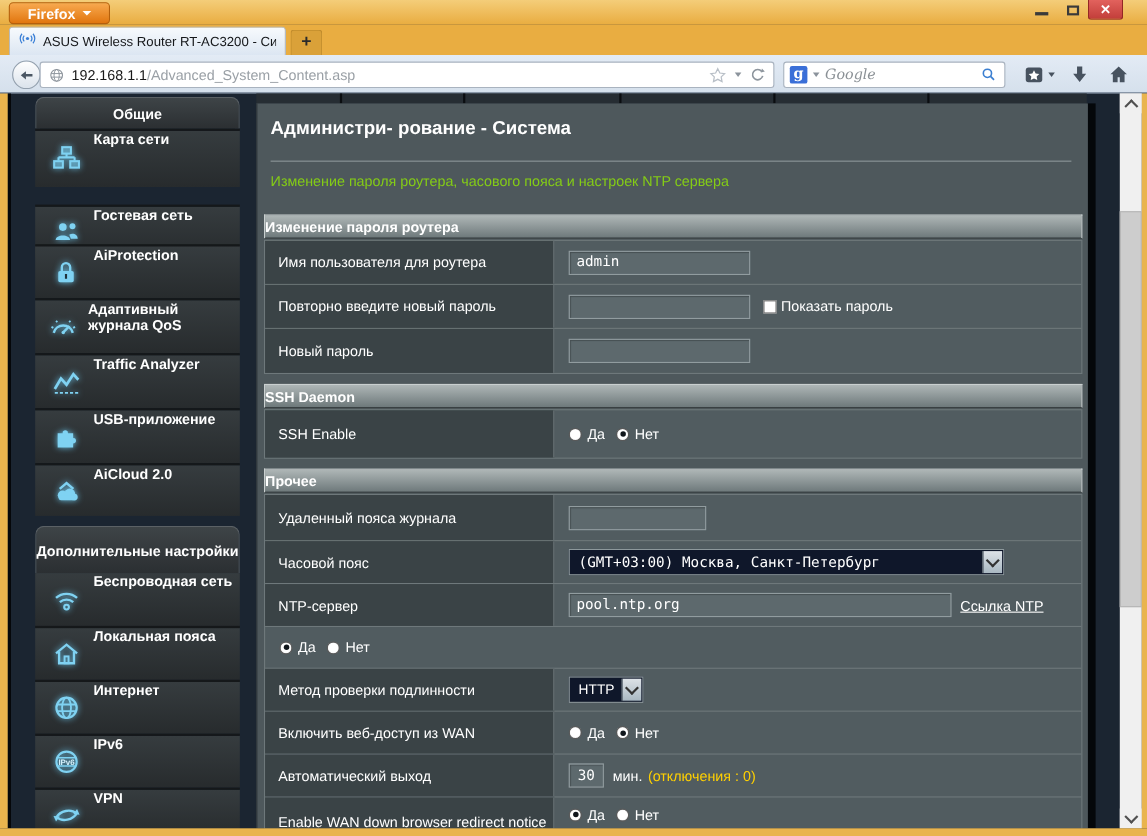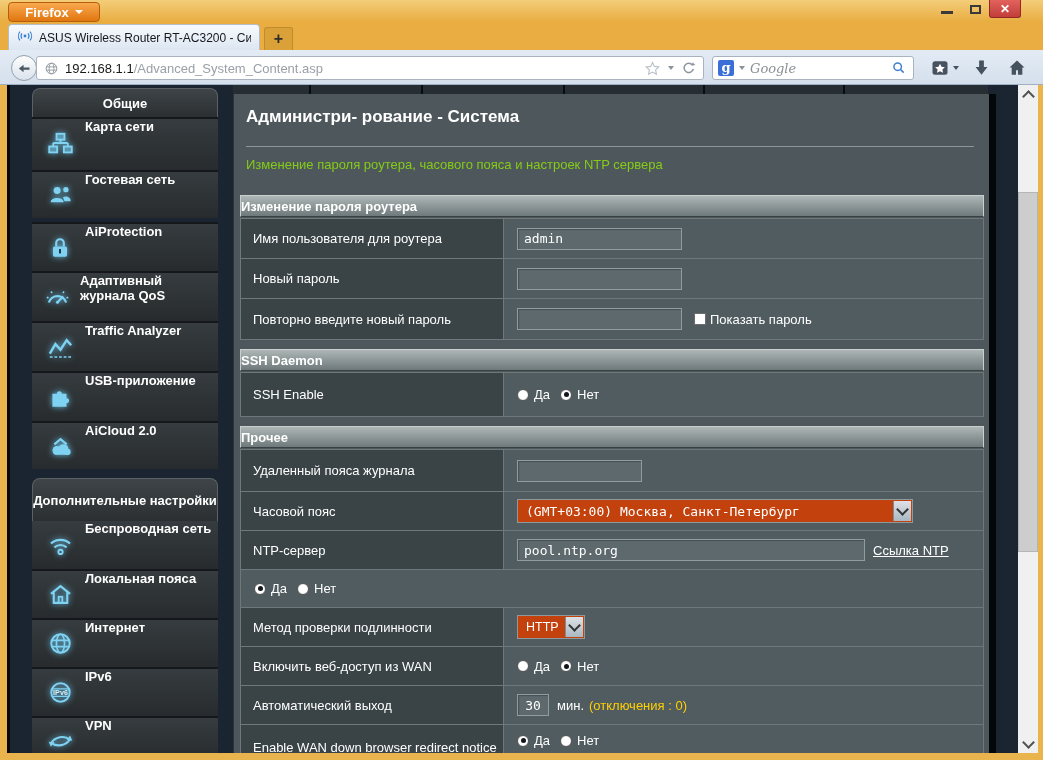--- a/index.html
+++ b/index.html
@@ -59,21 +59,21 @@
        color:#fff;font-size:13px;font-weight:bold;display:flex;align-items:center;}
   .tbl{left:6px;width:744px;border:1px solid #6e787b;box-sizing:border-box;background:#515c60;}
   .row{display:flex;border-bottom:1px solid #6e787b;box-sizing:border-box;}
   .row:last-child{border-bottom:none;}
   .lbl{width:263px;background:#3a4346;color:#fff;font-size:13px;display:flex;align-items:center;
        padding-left:12px;box-sizing:border-box;border-right:1px solid #6e787b;}
   .val{flex:1;display:flex;align-items:center;padding-left:13px;color:#fff;font-size:13px;}
   .inp{display:inline-flex;align-items:center;height:22px;background:#5d696d;border:1px solid #919c9f;
        box-sizing:border-box;color:#fff;font-family:"DejaVu Sans Mono",monospace;font-size:13px;padding:0 6px;
        box-shadow:inset 1px 1px 1px rgba(0,0,0,.25);}
-  .sel{position:relative;display:inline-flex;align-items:center;height:24px;background:#c2410c;border:1px solid #8e999c;
+  .sel{position:relative;display:inline-flex;align-items:center;height:24px;background:#0f172a;border:1px solid #8e999c;
        box-sizing:border-box;color:#fff;padding:0 24px 0 8px;}
   .sel .ar{position:absolute;right:1px;top:1px;bottom:1px;width:17px;background:linear-gradient(#dde2e7,#a9b8c2);
        border-left:1px solid #7f8a92;display:flex;align-items:center;justify-content:center;}
   .chev{width:7px;height:7px;border-right:2px solid #333;border-bottom:2px solid #333;transform:rotate(45deg);margin-top:-4px;}
   .radio{width:12px;height:12px;border-radius:50%;background:radial-gradient(#fff 55%,#d2d2d2);border:1px solid #5a5a5a;box-sizing:border-box;}
   .radio.sel2{display:flex;align-items:center;justify-content:center;}
   .radio.sel2::after{content:"";width:5px;height:5px;border-radius:50%;background:#10161b;}
   .rgrp{display:flex;align-items:center;gap:5px;}
   .rgap{width:10px;}
   .chk{width:12px;height:12px;background:#fff;border:1px solid #6d6d6d;box-sizing:border-box;}
@@ -199,21 +199,21 @@
       <svg width="27" height="27" viewBox="0 0 24 24" fill="none">
         <rect x="8.5" y="2.5" width="7" height="5.2" stroke="#7fd2f2" stroke-width="1.7" fill="rgba(127,210,242,.35)"></rect>
         <path d="M12 7.7v3M5.5 10.7h13M5.5 10.7v2.8M18.5 10.7v2.8" stroke="#7fd2f2" stroke-width="1.7"></path>
         <rect x="2" y="13.8" width="7" height="5.2" stroke="#7fd2f2" stroke-width="1.7" fill="rgba(127,210,242,.35)"></rect>
         <rect x="15" y="13.8" width="7" height="5.2" stroke="#7fd2f2" stroke-width="1.7" fill="rgba(127,210,242,.35)"></rect>
       </svg>
     </span>
     <span class="silbl">Карта сети</span>
   </div>
 
-  <div class="abs side-item" style="top:170px;height:48px">
+  <div class="abs side-item" style="top:186px;height:48px">
     <span class="icn">
       <svg width="27" height="27" viewBox="0 0 24 24">
         <circle cx="9" cy="7.5" r="3.1" fill="#7fd2f2"></circle>
         <path d="M3.2 18c0-5 11.6-5 11.6 0z" fill="#7fd2f2"></path>
         <circle cx="16.8" cy="6.8" r="2.4" fill="#7fd2f2"></circle>
         <path d="M14.2 13.6c2.6-1.6 6.8-.6 6.8 3.4h-5.5z" fill="#7fd2f2"></path>
       </svg>
     </span>
     <span class="silbl">Гостевая сеть</span>
   </div>
@@ -343,32 +343,32 @@
         <span>Изменение пароля роутера</span>
       </div>
     <div class="abs tbl" style="top:124px">
       <div class="row" style="height:40px">
         <div class="lbl">Имя пользователя для роутера</div>
         <div class="val">
             <span class="inp" style="width:165px">admin</span>
           </div>
       </div>
       <div class="row" style="height:40px">
-        <div class="lbl">Новый пароль</div>
-        <div class="val">
-            <span class="inp" style="width:165px"></span>
-          </div>
-      </div>
-      <div class="row" style="height:40px">
         <div class="lbl">Повторно введите новый пароль</div>
         <div class="val">
           <span class="inp" style="width:165px"></span>
           <span class="chk" style="margin-left:12px"></span>
           <span style="margin-left:4px">Показать пароль</span>
         </div>
+      </div>
+      <div class="row" style="height:40px">
+        <div class="lbl">Новый пароль</div>
+        <div class="val">
+            <span class="inp" style="width:165px"></span>
+          </div>
       </div>
     </div>
 
     <div class="abs sec" style="top:255px">
         <span>SSH Daemon</span>
       </div>
     <div class="abs tbl" style="top:278px">
       <div class="row" style="height:43px">
         <div class="lbl">SSH Enable</div>
         <div class="val">

